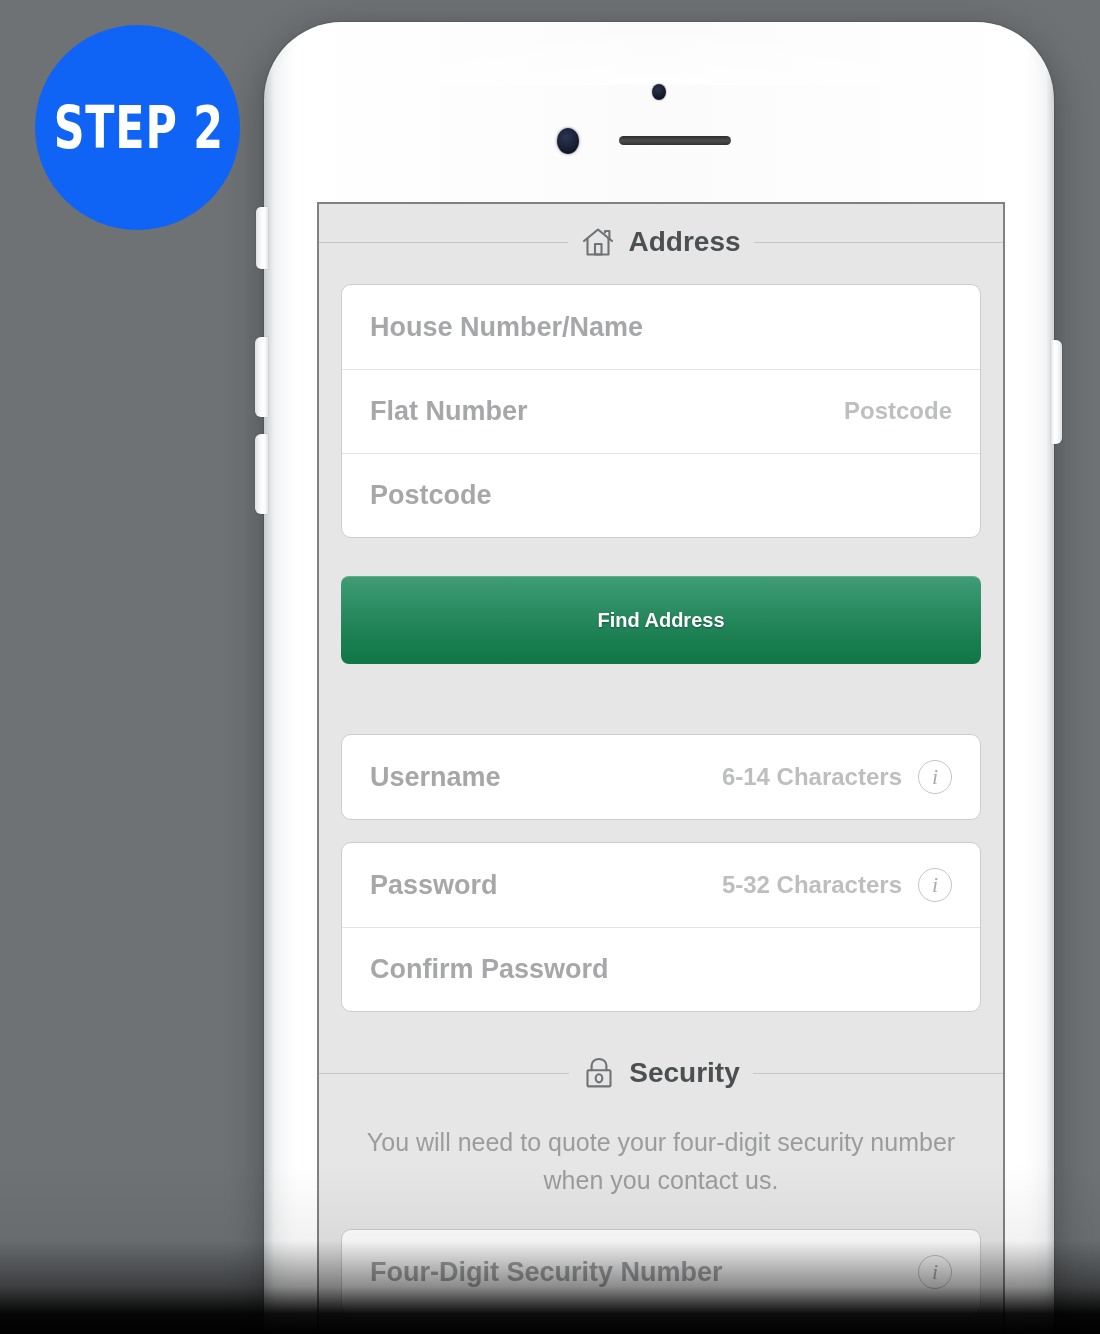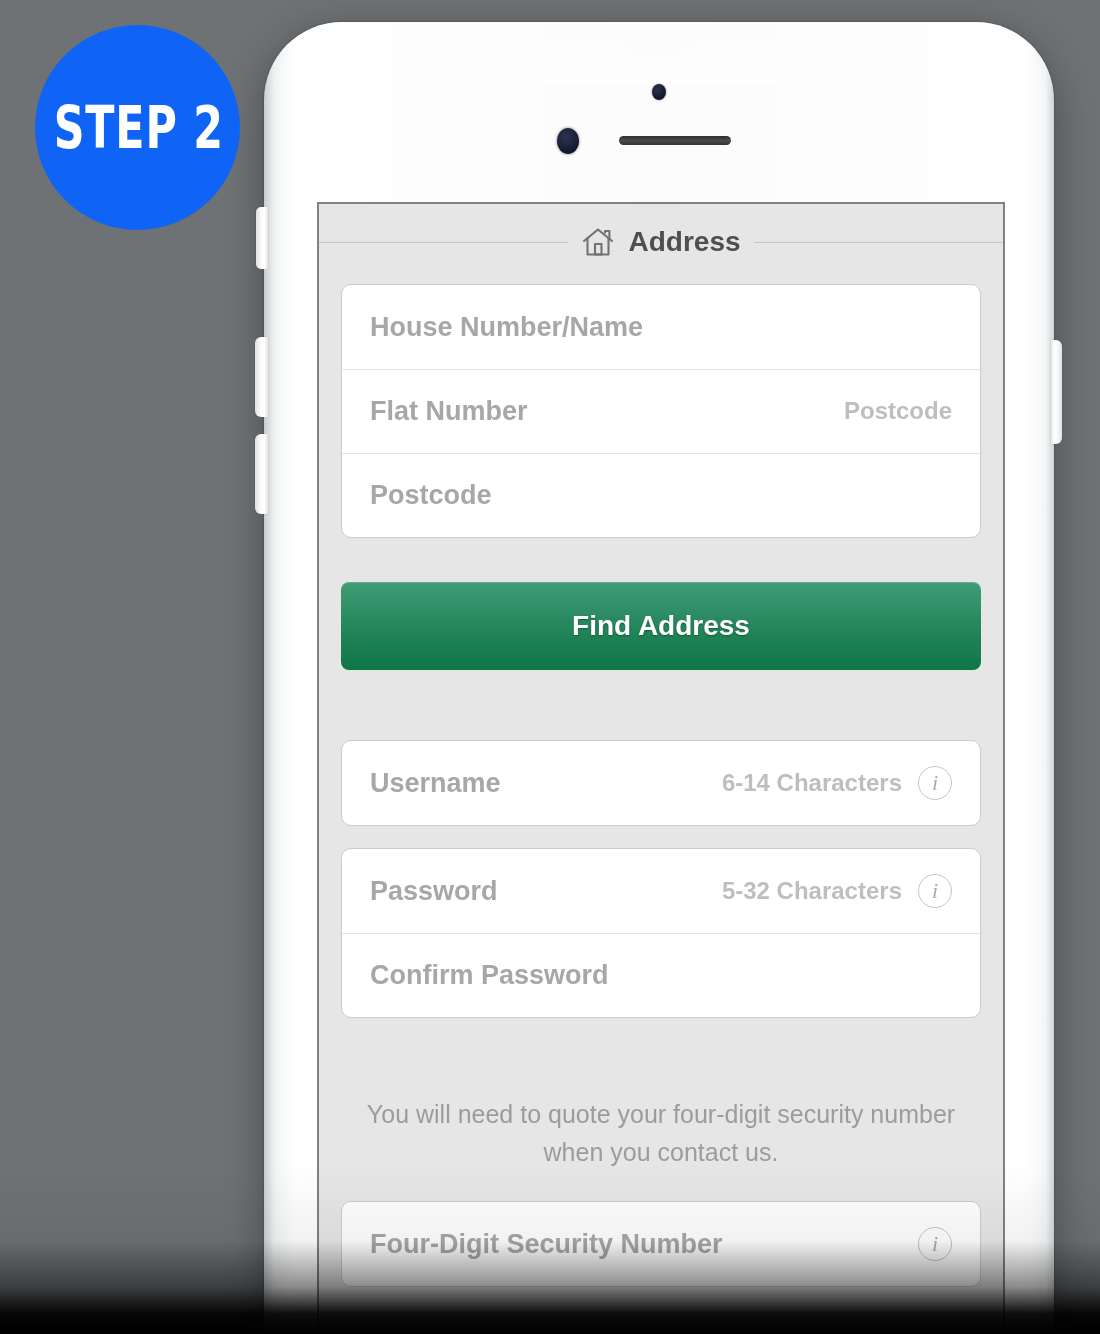--- a/index.html
+++ b/index.html
@@ -251,27 +251,26 @@
   
   .primary-button {
     display: block;
     width: 100%;
     height: 88px;
     border: none;
     border-radius: 8px;
     background: linear-gradient(to bottom, #409d75 0%, #2d8d64 35%, #1b7f52 70%, #0f7646 100%);
     color: #ffffff;
     font-family: "Liberation Sans", sans-serif;
-    font-size: 28px;
+    font-size: 20px;
     font-weight: 700;
     letter-spacing: 0px;
     text-shadow: 0 1px 2px rgba(0,0,0,0.35);
     cursor: pointer;
     box-shadow: inset 0 1px 0 rgba(255,255,255,0.18);
-    margin-top: 6px;
   }
 
   
   .security-note {
     text-align: center;
     font-size: 25px;
     line-height: 1.5;
     color: #9a9c9e;
     padding: 0 24px;
   }
@@ -364,20 +363,32 @@
           <span class="field-hint">5-32 Characters</span>
           <span class="info-icon">i</span>
         </div>
         <div class="field-row">
           <span class="field-label">Confirm Password</span>
         </div>
       </div>
 
       <div class="sp-44"></div>
 
+      <div class="section-header">
+        <div class="rule left"></div>
+        <span class="sh-icon">
+          <svg width="34" height="34" viewBox="0 0 34 34" fill="none" stroke="#6f7376" stroke-width="2.1" stroke-linejoin="round" stroke-linecap="round">
+            <rect x="5.5" y="14.2" width="23" height="16.2" rx="1.2"></rect>
+            <path d="M9.6 14.2 L9.6 9.4 C9.6 5.7 12.9 3 17 3 C21.1 3 24.4 5.7 24.4 9.4 L24.4 14.2"></path>
+            <ellipse cx="17" cy="22.3" rx="3.3" ry="4.1"></ellipse>
+          </svg>
+        </span>
+        <span class="sh-title">Security</span>
+        <div class="rule right"></div>
+      </div>
 
       <div class="sp-34"></div>
 
       <div class="security-note">
         <div>You will need to quote your four-digit security number</div>
         <div>when you contact us.</div>
       </div>
 
       <div class="sp-30"></div>
 

